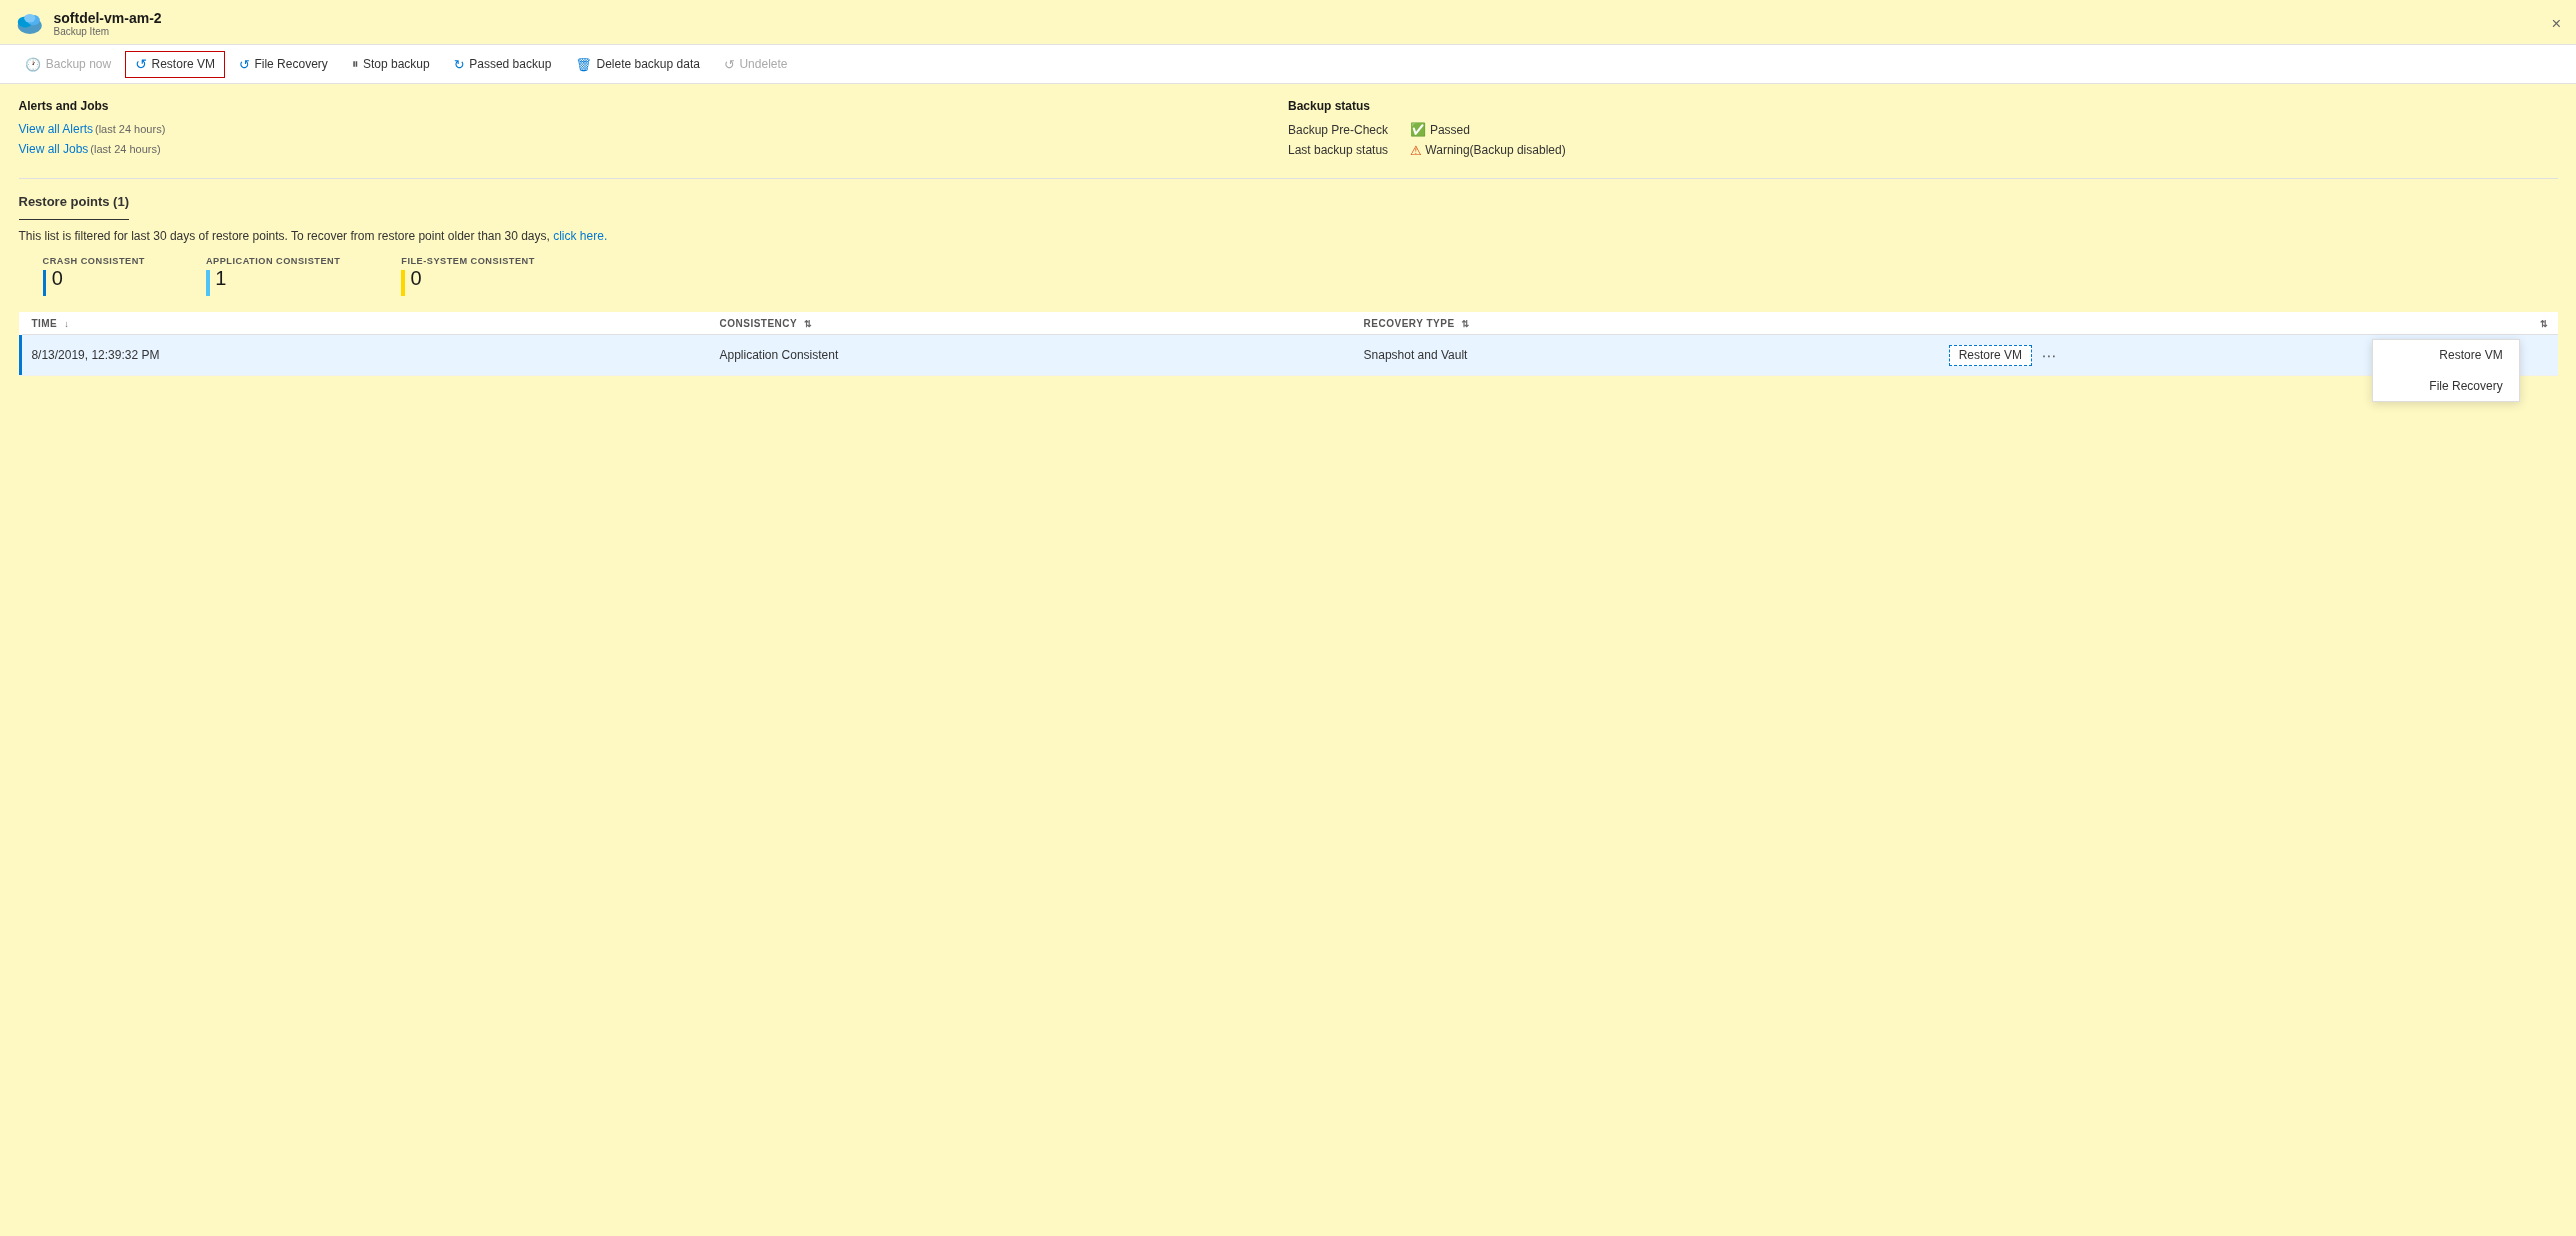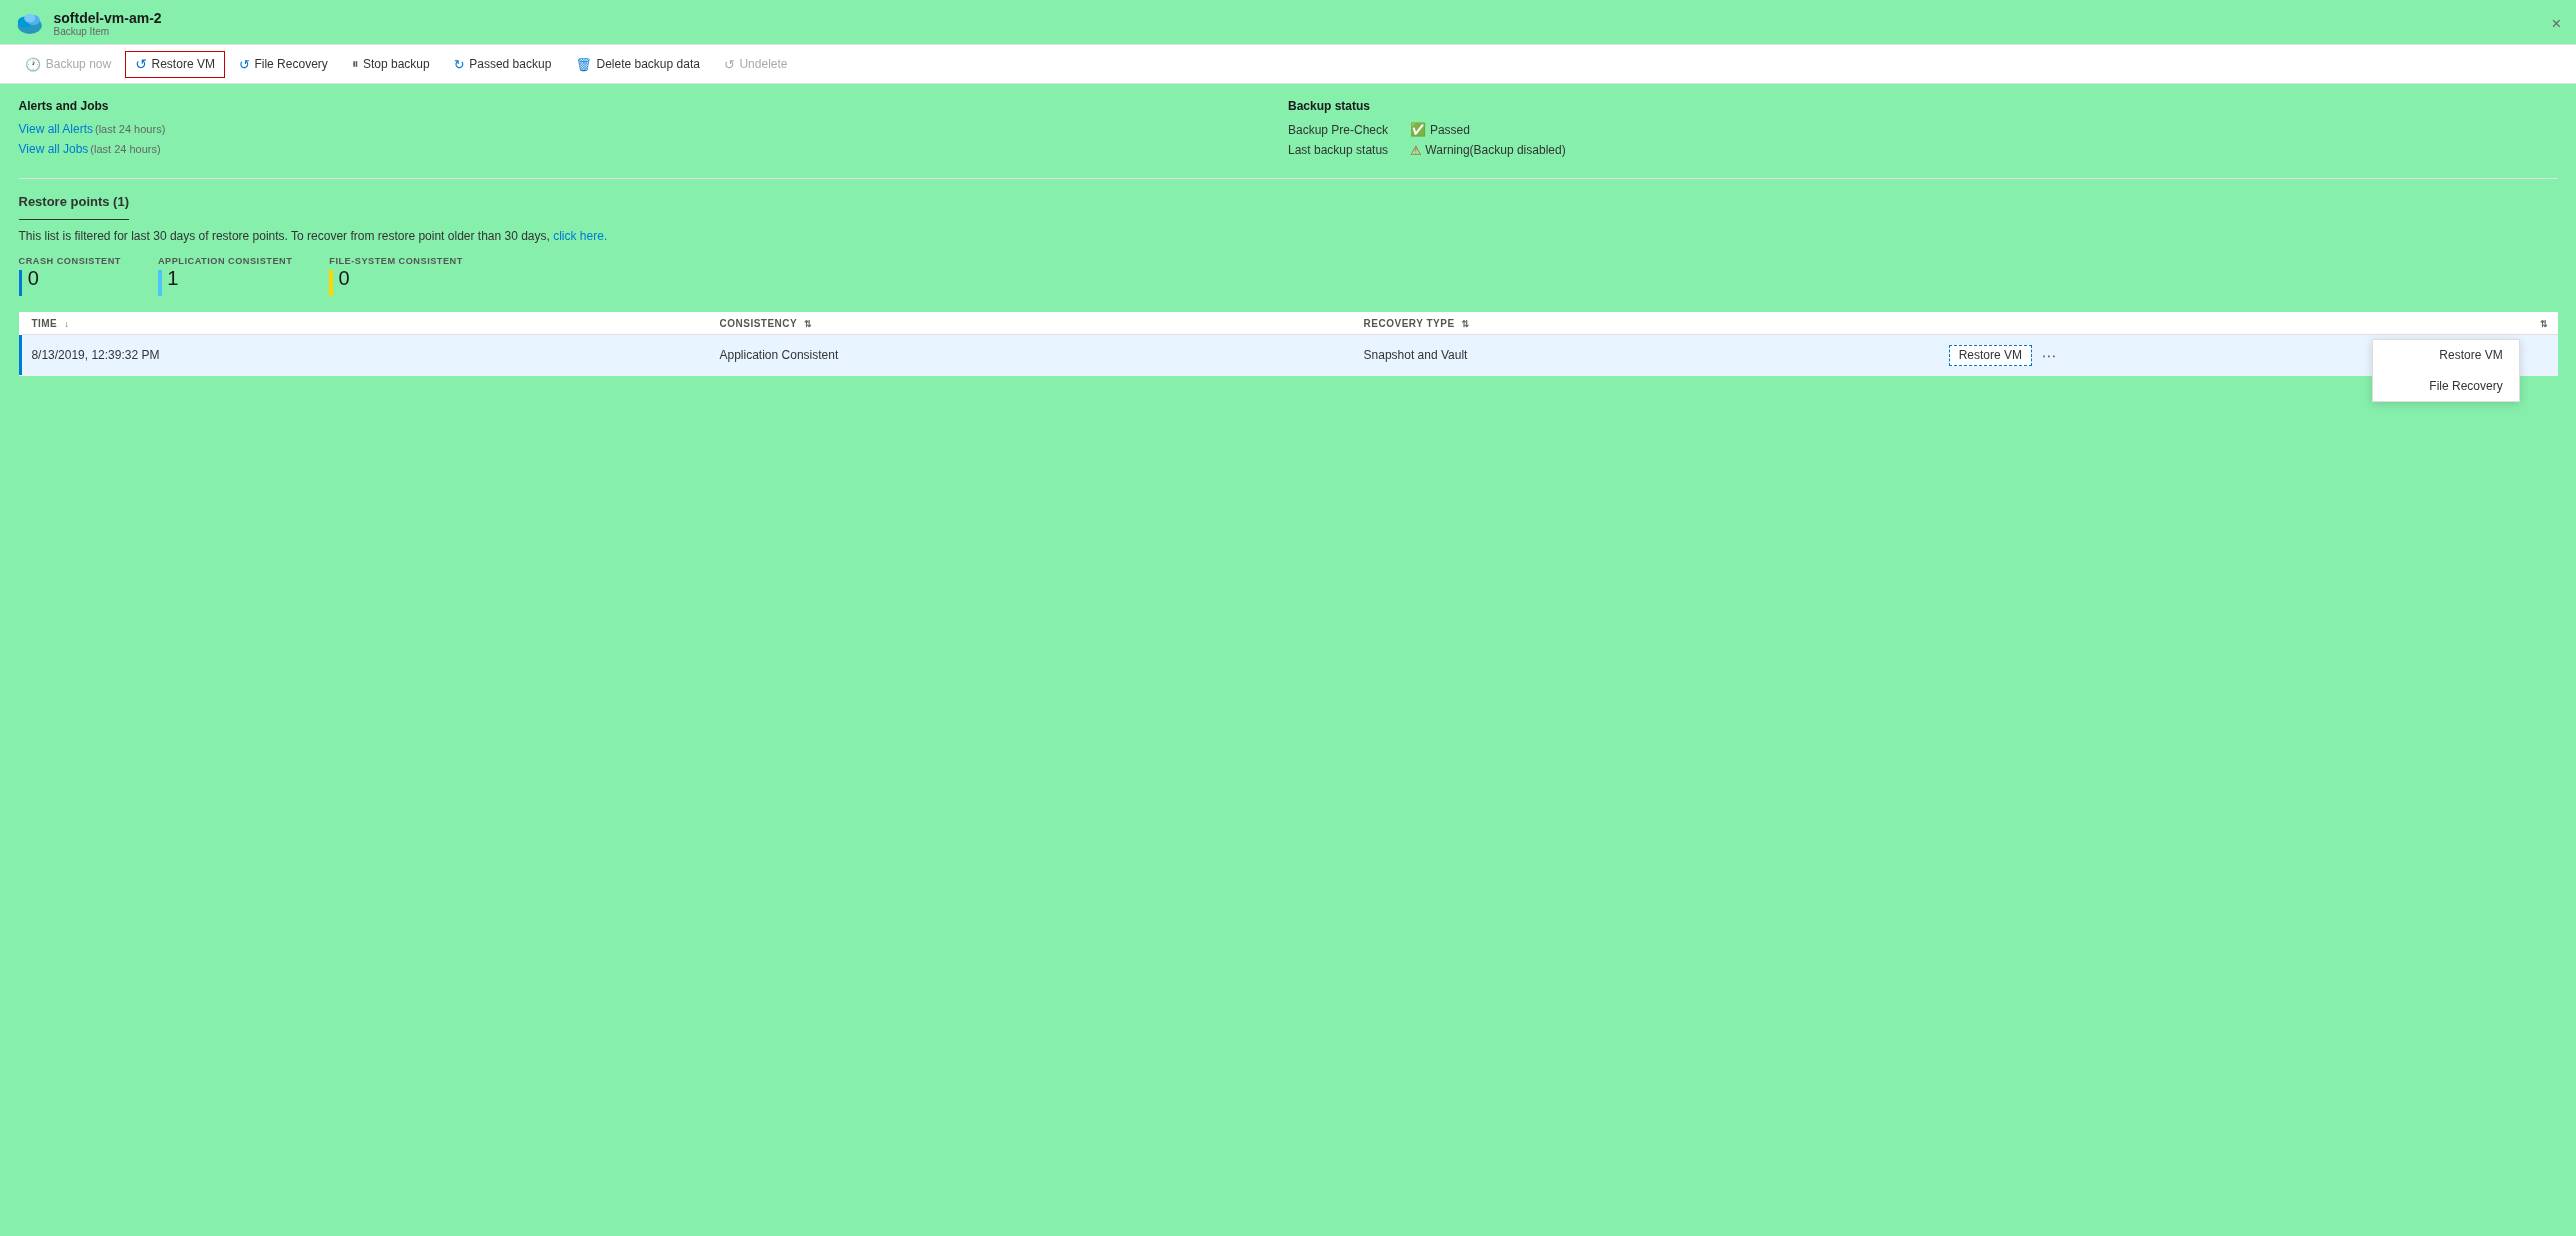--- a/index.html
+++ b/index.html
@@ -162,20 +162,21 @@
     
     .consistency-bars {
       display: flex;
       gap: 37px;
       margin-bottom: 16.6px;
     }
     .consist-item {
       display: flex;
       flex-direction: column;
       gap: 1.8px;
+      margin-left: 24px;
     }
     .consist-label {
       font-size: 9.2px;
       font-weight: 600;
       color: #555;
       text-transform: uppercase;
       letter-spacing: 0.5px;
     }
     .consist-bar-num {
       display: flex;
@@ -278,21 +279,21 @@
     .context-popup .popup-item {
       padding: 8.3px 16.6px;
       font-size: 12px;
       cursor: pointer;
       color: #333;
     }
   </style>
 </head>
 <body>
 
-<div style="min-height:100vh; background:#86efac;">
+<div style="min-height:100vh; background:#fef9c3;">
 
   <div class="window-header">
     <div class="window-title-area">
 
       <svg class="azure-icon" viewBox="0 0 32 32" xmlns="http://www.w3.org/2000/svg">
         <ellipse cx="16" cy="18" rx="13" ry="9" fill="#0072c6" opacity="0.7"></ellipse>
         <ellipse cx="11" cy="14" rx="8" ry="6" fill="#0099d8"></ellipse>
         <ellipse cx="20" cy="12" rx="7" ry="5.5" fill="#50b0f0"></ellipse>
         <ellipse cx="16" cy="10" rx="6" ry="4.5" fill="#7ec8f7"></ellipse>
       </svg>

